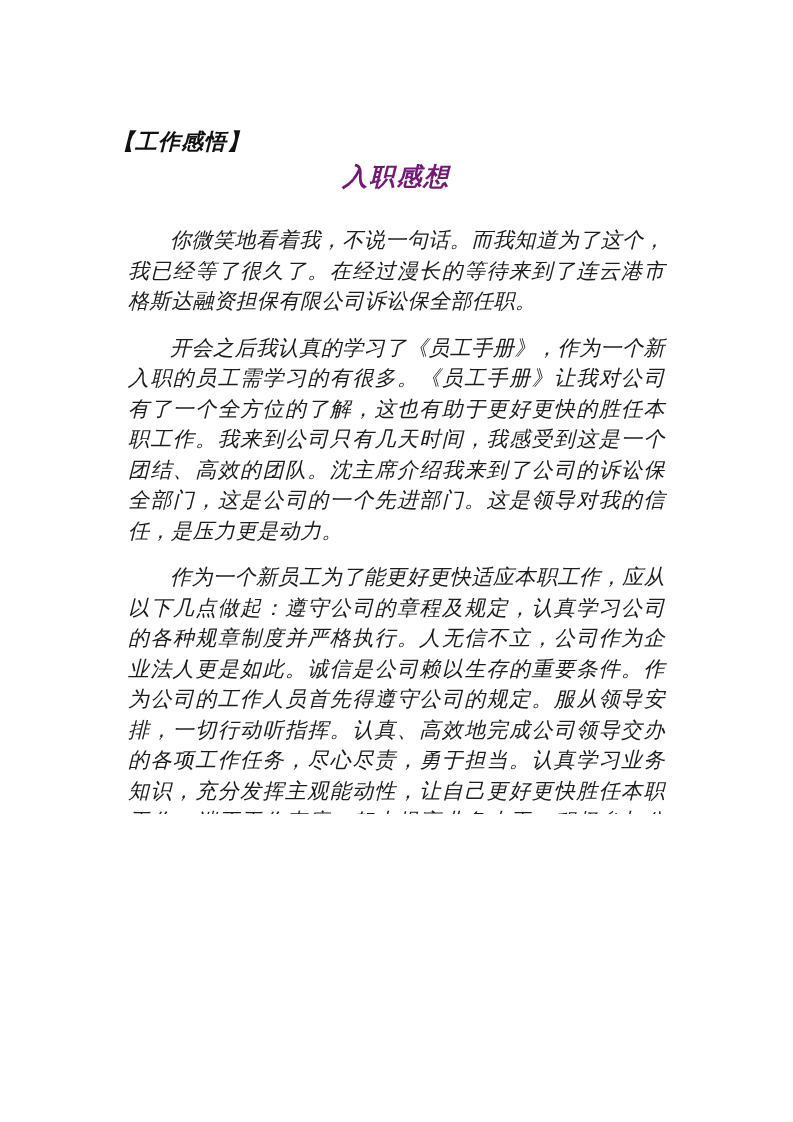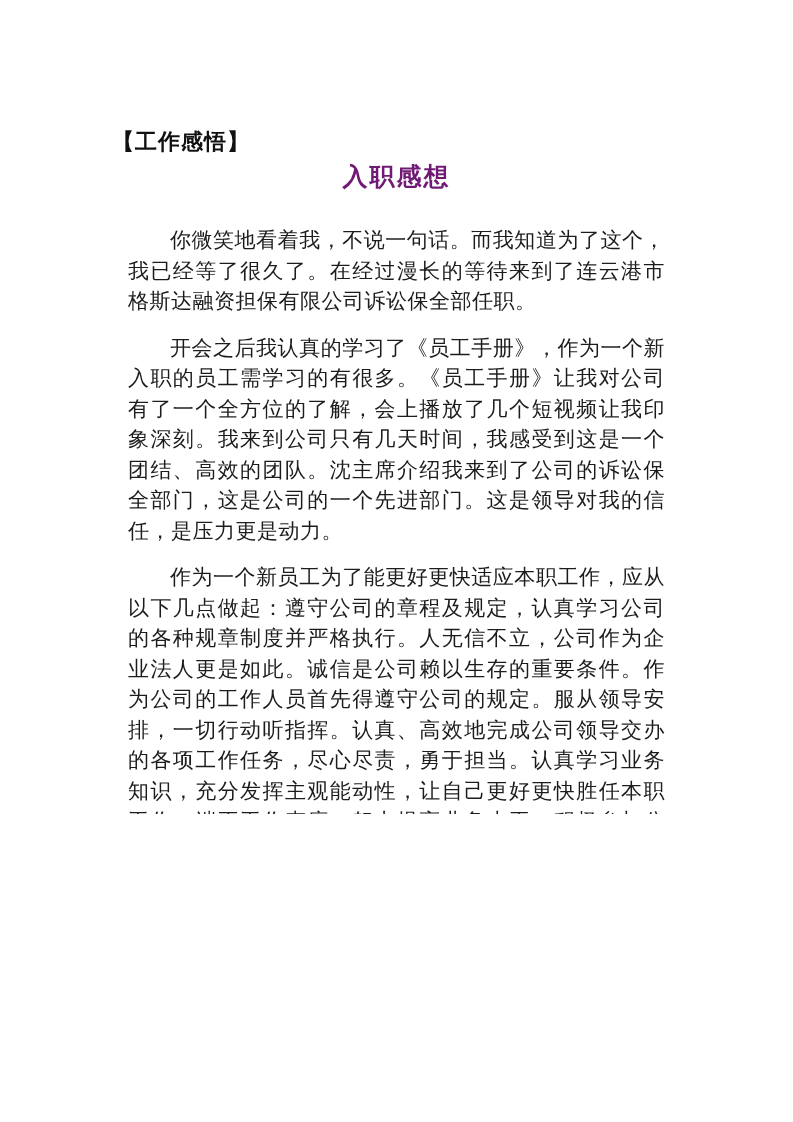--- a/index.html
+++ b/index.html
@@ -8,20 +8,21 @@
     background: #ffffff;
   }
   .page {
     position: relative;
     width: 793px;
     height: 814px;
     background: #ffffff;
     color: #1a1a1a;
     font-family: "DejaVu Serif", "Liberation Serif", serif;
     overflow: hidden;
+    font-style: italic;
   }
   .content {
     position: absolute;
     left: 112px;
     top: 126px;
     width: 569px;
   }
   .section-tag {
     font-size: 22px;
     line-height: 30px;
@@ -66,18 +67,18 @@
 </style>
 </head>
 <body>
 
 <div class="page">
   <div class="content">
     <div class="section-tag">【工作感悟】</div>
     <div class="doc-title">入职感想</div>
     <div class="body-text">
       <p>你微笑地看着我，不说一句话。而我知道为了这个，我已经等了很久了。在经过漫长的等待来到了连云港市格斯达融资担保有限公司诉讼保全部任职。</p>
-      <p>开会之后我认真的学习了《员工手册》，作为一个新入职的员工需学习的有很多。《员工手册》让我对公司有了一个全方位的了解，会上播放了几个短视频让我印象深刻。我来到公司只有几天时间，我感受到这是一个团结、高效的团队。沈主席介绍我来到了公司的诉讼保全部门，这是公司的一个先进部门。这是领导对我的信任，是压力更是动力。</p>
+      <p>开会之后我认真的学习了《员工手册》，作为一个新入职的员工需学习的有很多。《员工手册》让我对公司有了一个全方位的了解，这也有助于更好更快的胜任本职工作。我来到公司只有几天时间，我感受到这是一个团结、高效的团队。沈主席介绍我来到了公司的诉讼保全部门，这是公司的一个先进部门。这是领导对我的信任，是压力更是动力。</p>
       <p>作为一个新员工为了能更好更快适应本职工作，应从以下几点做起：遵守公司的章程及规定，认真学习公司的各种规章制度并严格执行。人无信不立，公司作为企业法人更是如此。诚信是公司赖以生存的重要条件。作为公司的工作人员首先得遵守公司的规定。服从领导安排，一切行动听指挥。认真、高效地完成公司领导交办的各项工作任务，尽心尽责，勇于担当。认真学习业务知识，充分发挥主观能动性，让自己更好更快胜任本职工作。端正工作态度，努力提高业务水平。积极参加公司的各种业务培训。融洽工作氛围，团结同事，虚心向领导及同事学习。争取早日融入工作团队，为公</p>
     </div>
   </div>
   <div class="page-number">17</div>
 </div>
 
 </body></html>

